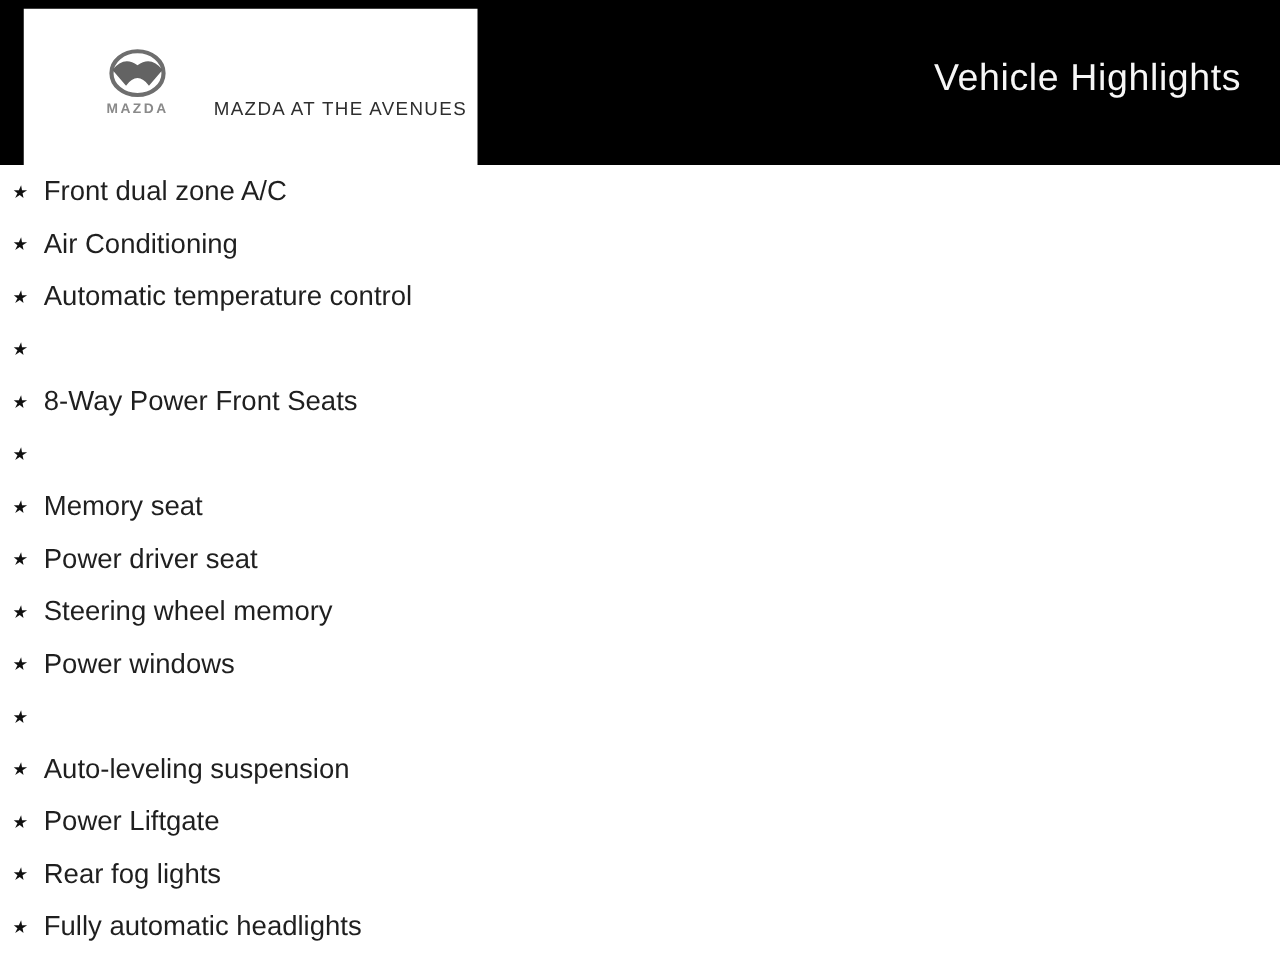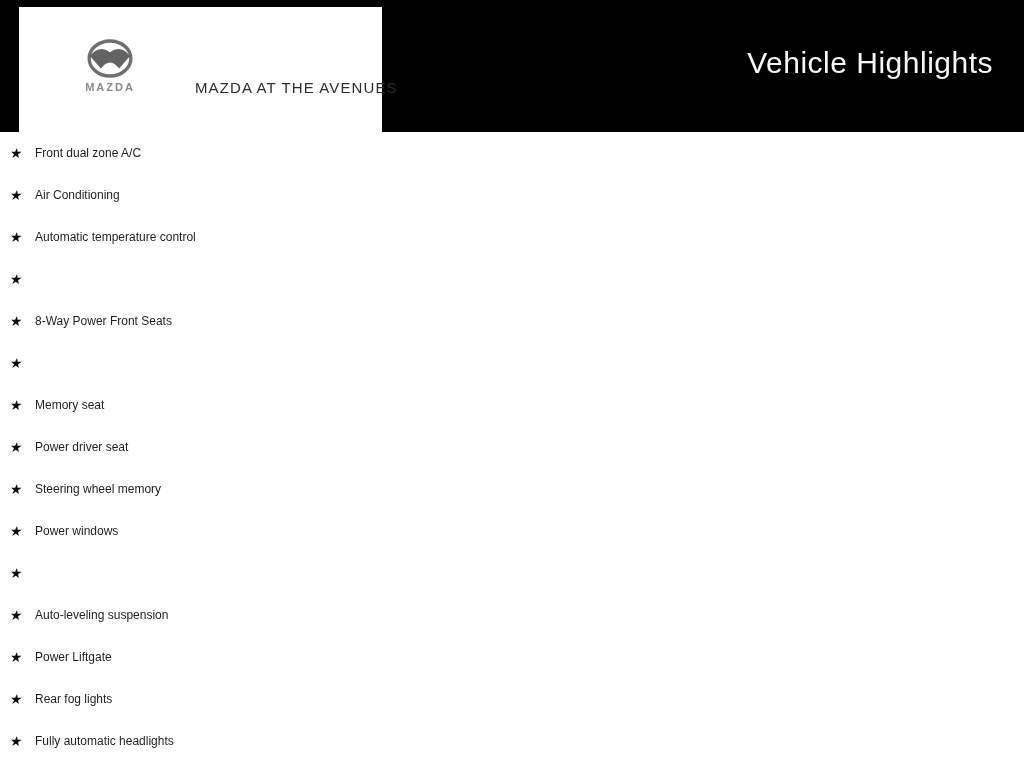--- a/index.html
+++ b/index.html
@@ -55,21 +55,20 @@
 
   .dealer-name {
     position: absolute;
     left: 152px;
     top: 72px;
     font-size: 15px;
     font-weight: 400;
     letter-spacing: 1.1px;
     color: #2e2e2e;
     white-space: nowrap;
-    margin-left: 24px;
   }
 
   .title {
     position: absolute;
     right: 31px;
     top: 48px;
     font-size: 30px;
     font-weight: 400;
     letter-spacing: 0.5px;
     line-height: 1;
@@ -95,21 +94,21 @@
     display: inline-block;
     width: 25px;
     flex: 0 0 25px;
     font-size: 14px;
     line-height: 1;
     color: #101010;
     transform: skewX(-8deg);
   }
 
   .label {
-    font-size: 12px;
+    font-size: 22px;
     color: var(--text, #1f1f1f);
   }
 </style>
 </head>
 <body>
 
 <div class="slide">
 
   <header class="header">
 

